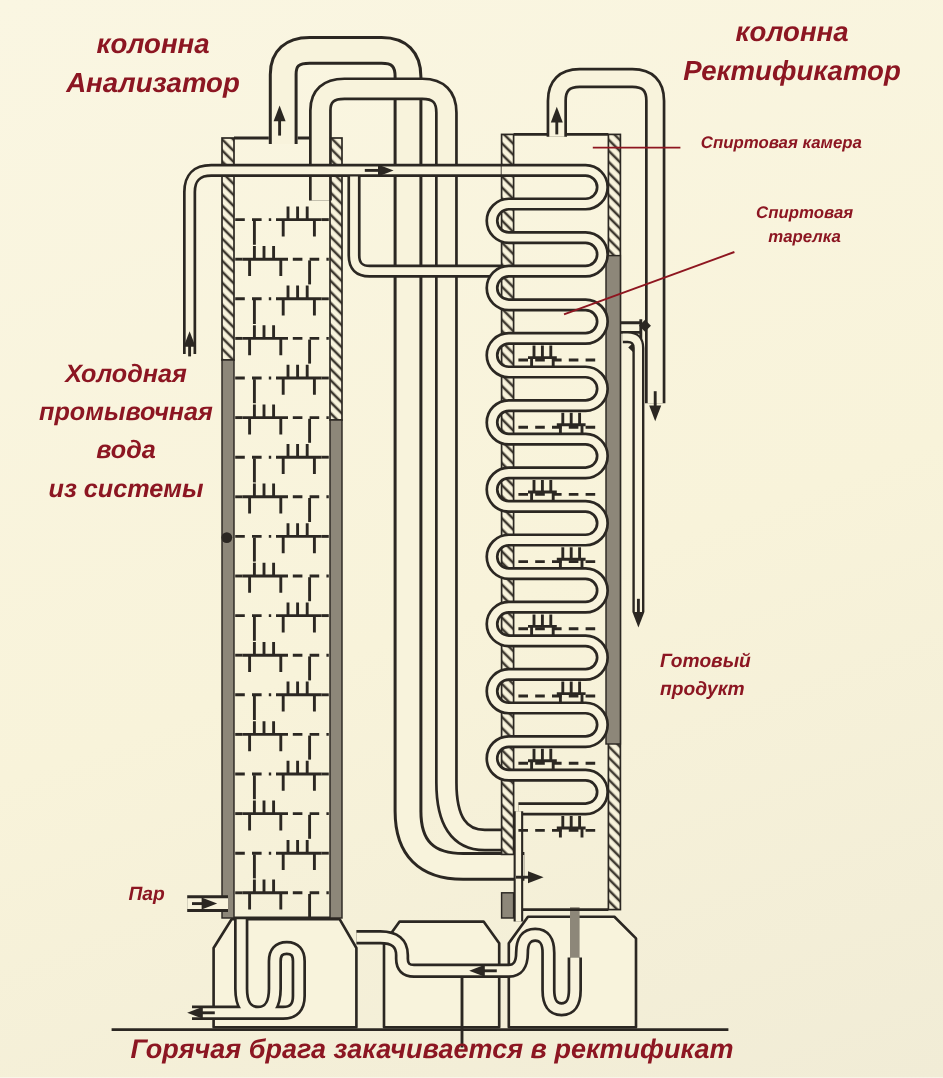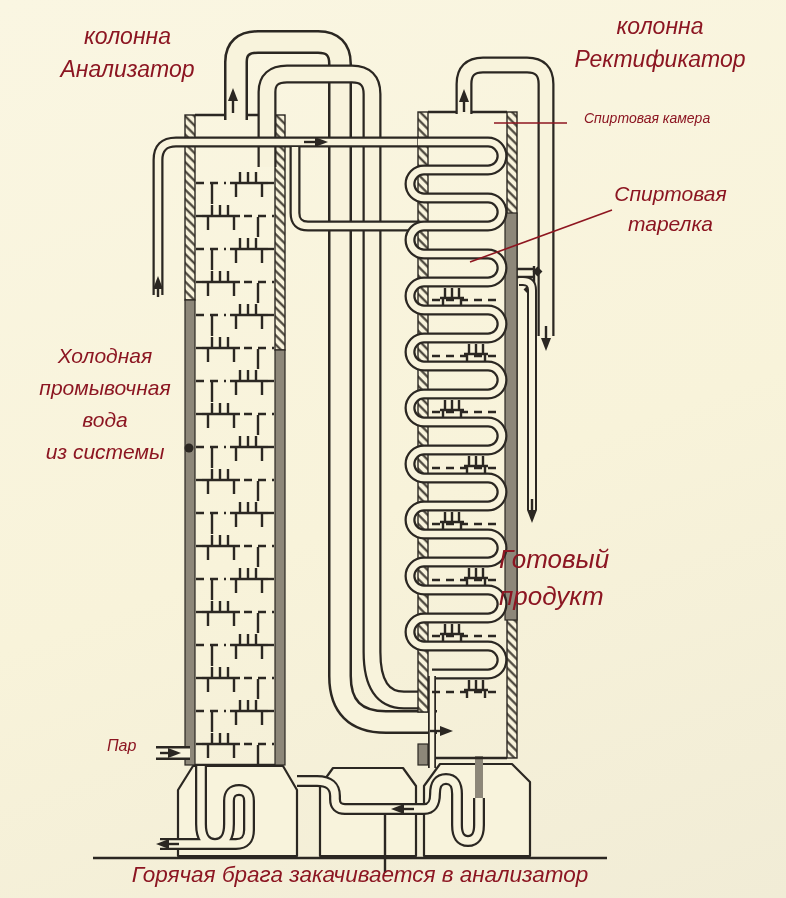--- a/index.html
+++ b/index.html
@@ -7,21 +7,21 @@
     position:relative;
     width:786px;height:898px;
     background:linear-gradient(160deg,#faf6e2 0%,#f8f3da 55%,#f1ecd6 100%);
     overflow:hidden;
     font-family:"Liberation Sans", sans-serif;
   }
   .stage svg{position:absolute;left:0;top:0;}
   .lbl{
     position:absolute;
     color:#8c1622;
-    font-weight:normal;
+    font-weight:bold;
     font-style:italic;
     white-space:pre-line;
     line-height:1.42;
   }
   .center{text-align:center;}
   .ln{stroke:#2b2722;stroke-width:2.4;fill:none;stroke-linecap:butt;}
   .dsh{stroke-dasharray:8 6;}
   .pd{stroke:#2b2722;fill:none;stroke-linejoin:round;}
   .pc{stroke:#f8f3dc;fill:none;stroke-linejoin:round;}
   .arrow{fill:#2b2722;stroke:none;}
@@ -233,30 +233,30 @@
 </svg>
 
 <div class="lbl center" style="left:30px;top:20px;width:195px;font-size:23px;">колонна
 Анализатор</div>
 
 <div class="lbl center" style="left:555px;top:10px;width:210px;font-size:23px;">колонна
 Ректификатор</div>
 
 <div class="lbl" style="left:572px;top:109px;font-size:14px;white-space:nowrap;margin-left:12px;">Спиртовая камера</div>
 
-<div class="lbl center" style="left:598px;top:179px;width:145px;font-size:21px;">Спиртовая
+<div class="lbl center" style="left:598px;top:168px;width:145px;font-size:14px;">Спиртовая
 тарелка</div>
 
-<div class="lbl center" style="left:10px;top:296px;width:190px;font-size:21px;line-height:1.52;margin-top:44px;">Холодная
+<div class="lbl center" style="left:10px;top:296px;width:190px;font-size:21px;line-height:1.52;">Холодная
 промывочная
 вода
 из системы</div>
 
 
-<div class="lbl" style="left:499px;top:541px;font-size:26px;">Готовый
+<div class="lbl" style="left:550px;top:541px;font-size:16px;">Готовый
 продукт</div>
 
 <div class="lbl" style="left:107px;top:735px;font-size:16px;">Пар</div>
 
 
-<div class="lbl center" style="left:60px;top:859px;width:600px;font-size:22.5px;">Горячая брага закачивается в анализатор</div>
+<div class="lbl center" style="left:60px;top:859px;width:600px;font-size:22.5px;">Горячая брага закачивается в ректификат</div>
 
 </div>
 
 </body></html>

